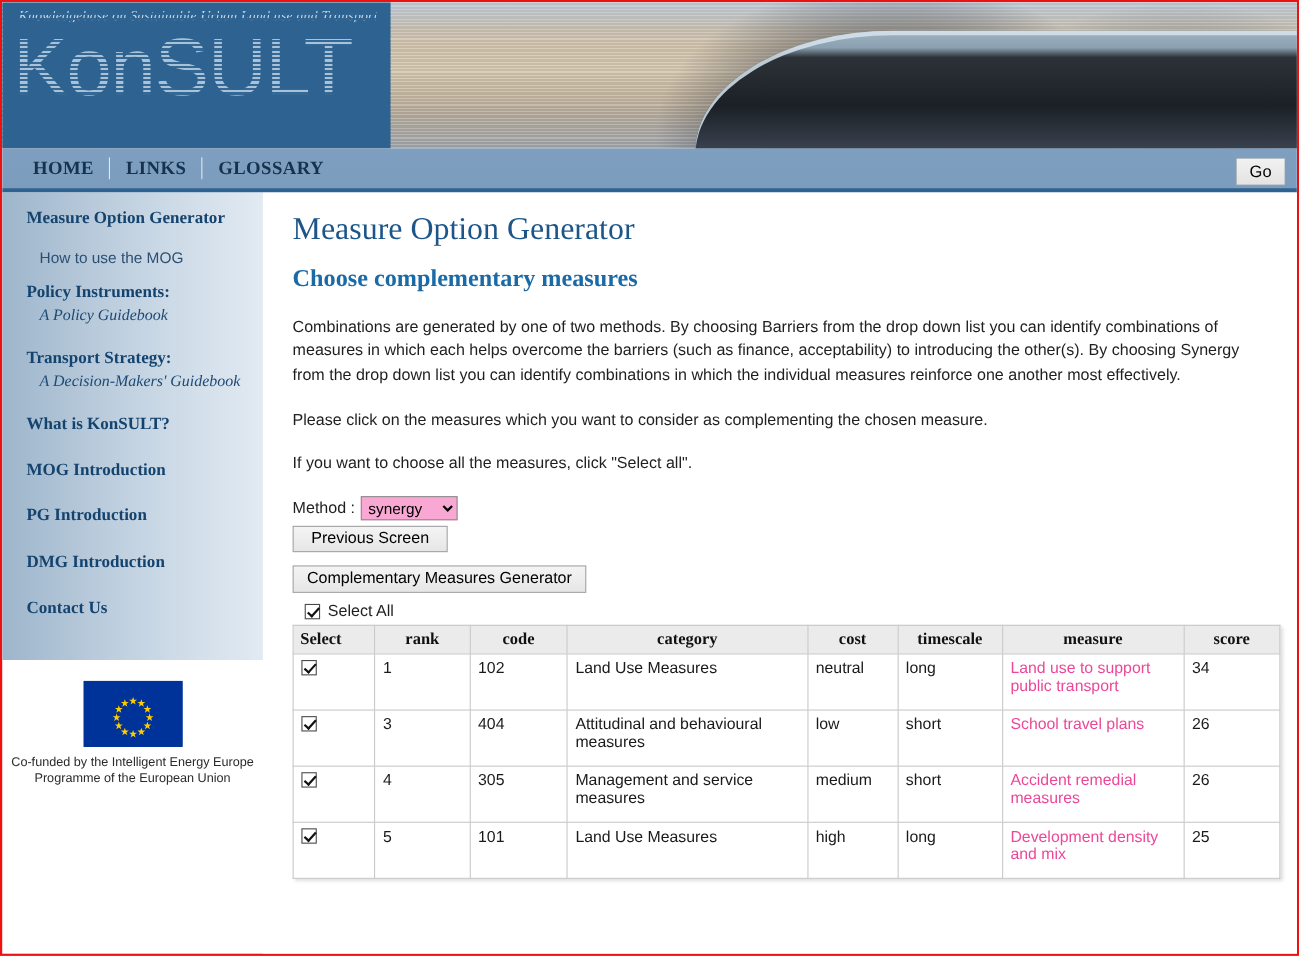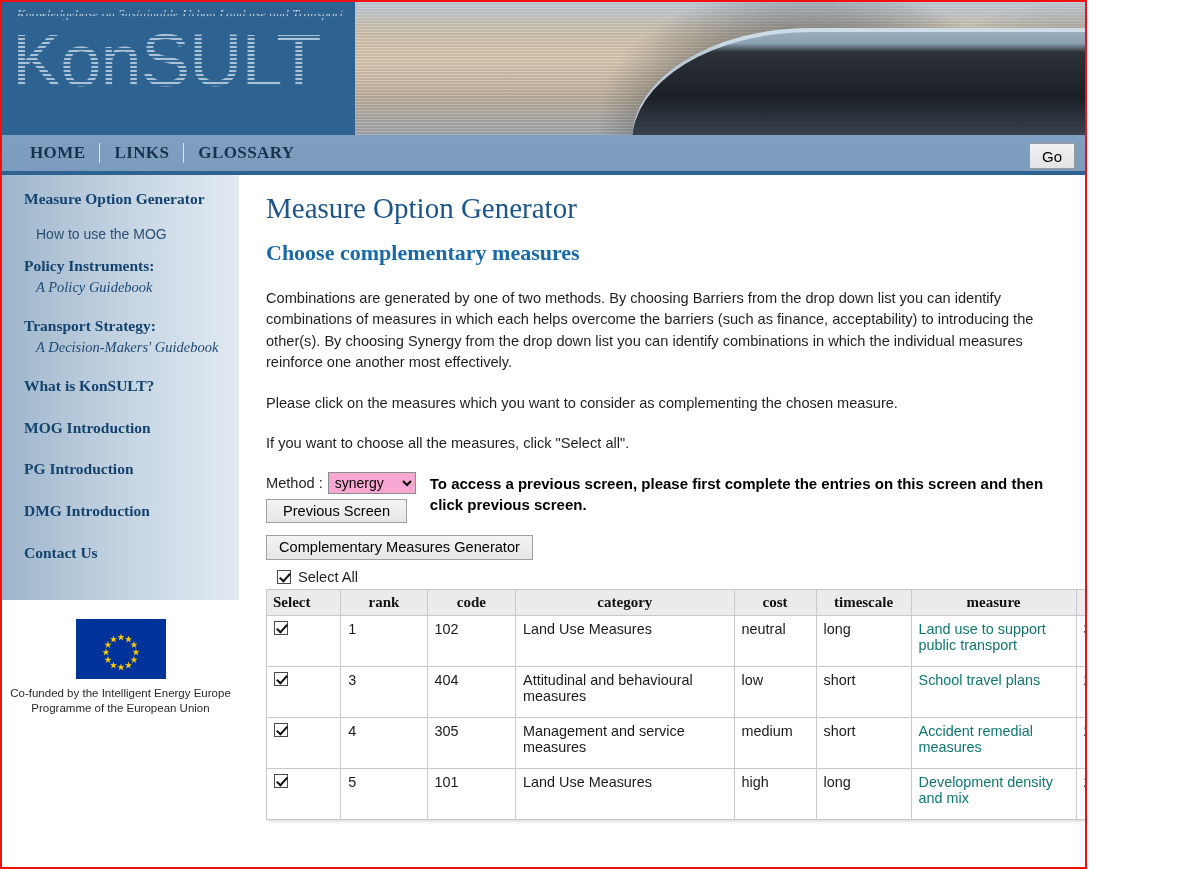--- a/index.html
+++ b/index.html
@@ -6,21 +6,21 @@
   html, body {
     margin: 0; padding: 0;
     width: 1181px; height: 869px;
     overflow: hidden;
     background: #ffffff;
     font-family: "Liberation Sans", sans-serif;
   }
 
   #page {
     position: relative;
-    width: 1087px; height: 869px;
+    width: 1181px; height: 869px;
     border: 2px solid #ee1111;
     background: #ffffff;
     overflow: hidden;
   }
 
   
   #banner {
     position: relative;
     height: 133px;
     width: 100%;
@@ -350,21 +350,21 @@
   }
   td.c-select { width: 68px; text-align: left; padding-top: 7px; }
   td.c-rank   { width: 79px; }
   td.c-code   { width: 81px; }
   td.c-cat    { width: 200px; }
   td.c-cost   { width: 75px; }
   td.c-time   { width: 87px; }
   td.c-meas   { width: 151px; }
   td.c-score  { width: 80px; color: #22bb22; }
   .meas-link {
-    color: #0f766e;
+    color: #ec4899;
     text-decoration: none;
     cursor: pointer;
   }
 </style>
 </head>
 <body>
 
 <div id="page">
 
   <div id="banner">
@@ -460,21 +460,20 @@
           <div id="method-left">
             <div id="method-line">
               <span id="method-label">Method :</span>
               <select id="method-select">
                 <option selected="">synergy</option>
                 <option>barriers</option>
               </select>
             </div>
             <button id="prev-screen-btn">Previous Screen</button>
           </div>
-          <div id="method-note">To access a previous screen, please first complete the entries on this screen and then click previous screen.</div>
         </div>
 
         <button id="cmg-btn">Complementary Measures Generator</button>
 
         <div id="select-all-row">
           <span class="cbx checked"></span>
           <span id="select-all-label">Select All</span>
         </div>
       </div>
 

